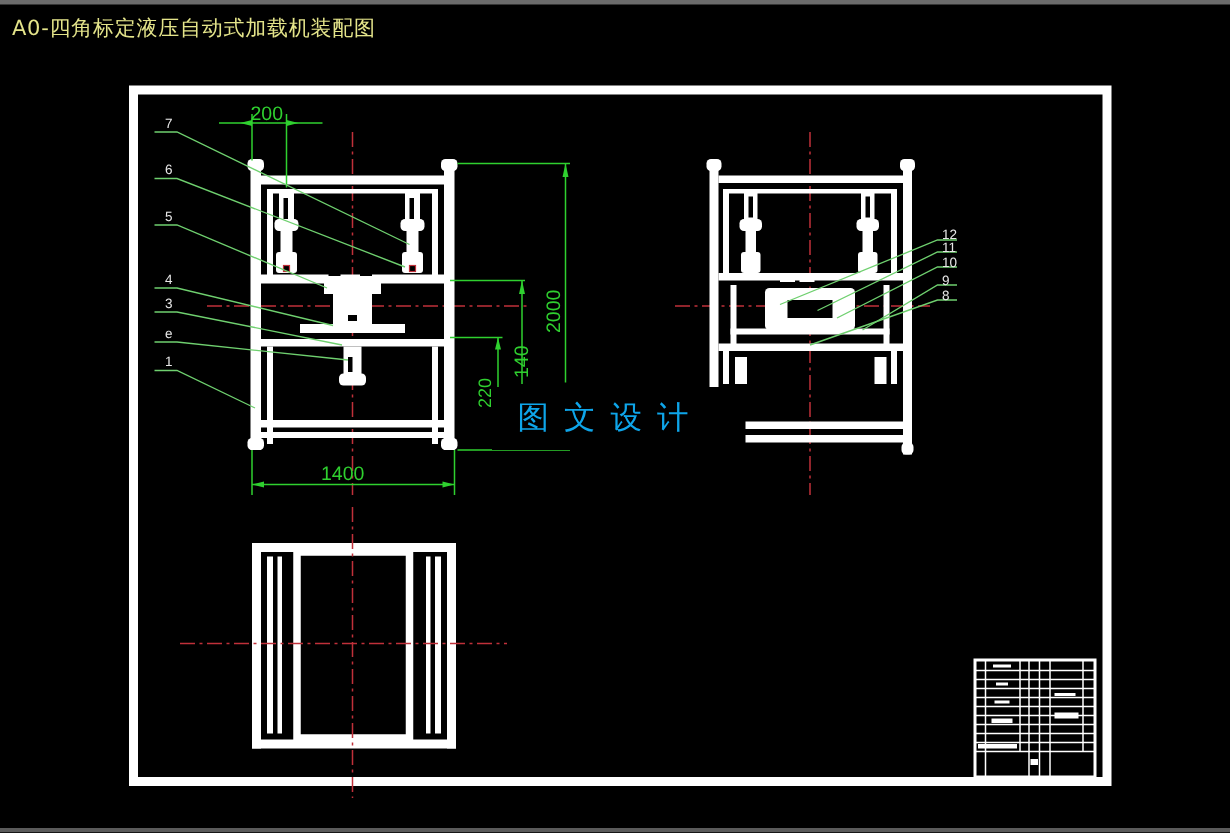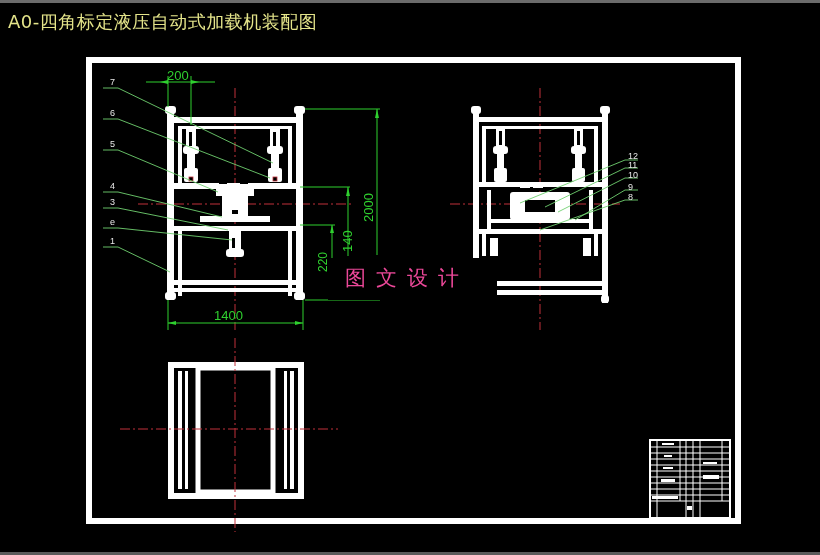--- a/index.html
+++ b/index.html
@@ -1,22 +1,22 @@
 <!DOCTYPE html>
 <html><head>
 <meta charset="utf-8">
 <style>
   html, body { margin: 0; padding: 0; background: #000; }
   body { width: 820px; height: 555px; position: relative; overflow: hidden; font-family: "DejaVu Sans", sans-serif; }
   .top-strip { position: absolute; left: 0; top: 0; width: 820px; height: 3px; background: #6b6b6b; }
   .bottom-strip { position: absolute; left: 0; top: 552px; width: 820px; height: 3px; background: #5a5a5a; }
-  .title { position: absolute; left: 8px; top: 10px; font-size: 18px; color: #e4e48a; letter-spacing: 0.5px; font-family: "DejaVu Sans", sans-serif; white-space: nowrap; }
+  .title { position: absolute; left: 8px; top: 10px; font-size: 14px; color: #e4e48a; letter-spacing: 0.5px; font-family: "DejaVu Sans", sans-serif; white-space: nowrap; }
   svg { position: absolute; left: 0; top: 0; }
   .wm-bg { position: absolute; left: 328px; top: 258px; width: 165px; height: 42px; background: #000; }
-  .watermark { position: absolute; left: 345px; top: 264px; font-size: 21px; color: #ec4899; letter-spacing: 10px; white-space: nowrap; font-family: Liberation Mono, monospace; text-align: center; }
+  .watermark { position: absolute; left: 345px; top: 264px; font-size: 21px; color: #0ea5e9; letter-spacing: 10px; white-space: nowrap; font-family: Liberation Mono, monospace; text-align: center; }
   .dimtxt { font-family: "Liberation Sans", sans-serif; fill: #2fd02f; }
   .lbl { font-family: "Liberation Sans", sans-serif; fill: #e8e8e8; font-size: 9px; }
 </style>
 </head>
 <body>
 
 <div class="top-strip"></div>
 <div class="title">A0-四角标定液压自动式加载机装配图</div>
 
 <svg width="820" height="555" viewBox="0 0 820 555">

